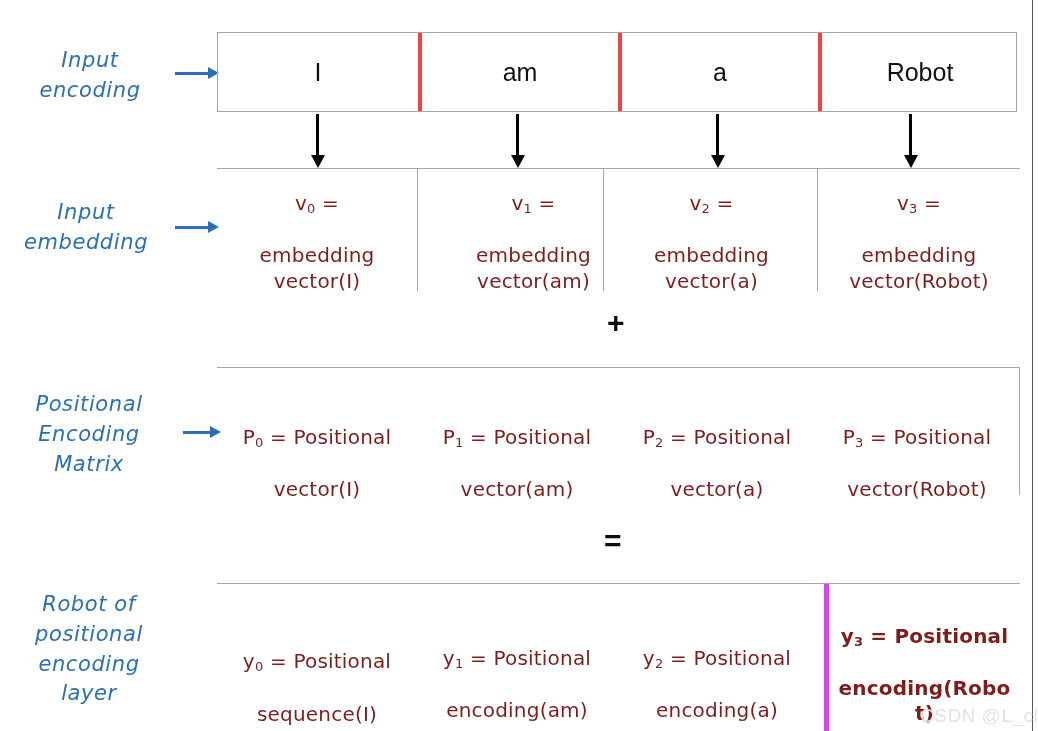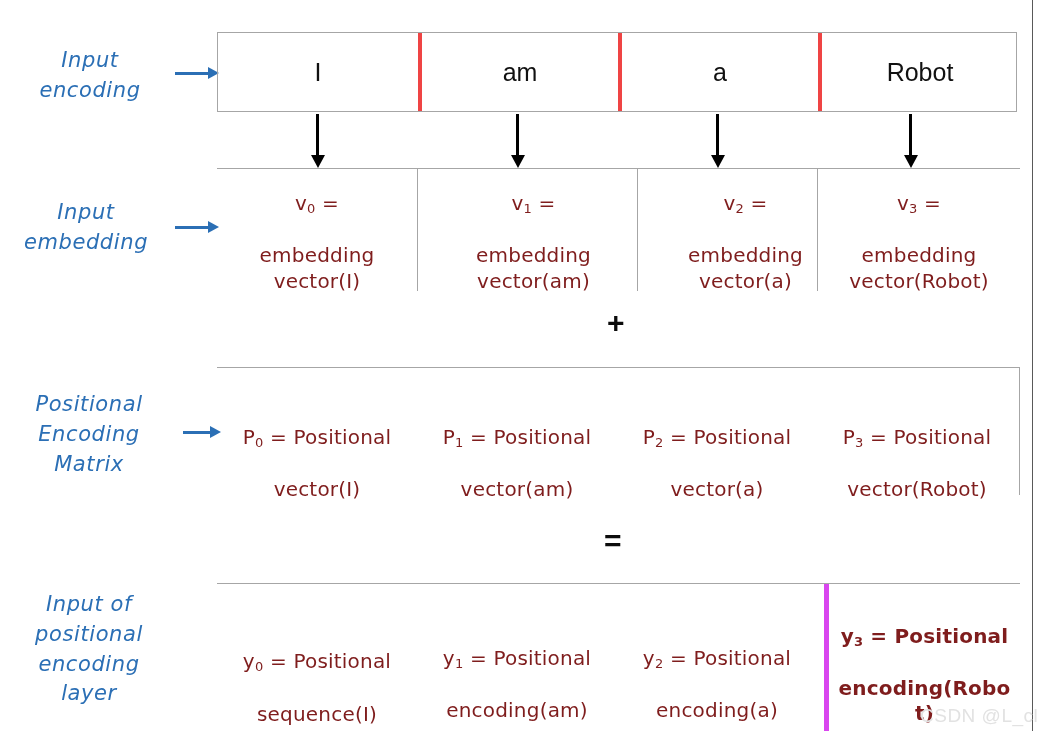--- a/index.html
+++ b/index.html
@@ -224,21 +224,21 @@
   </div>
 
   <div class="side-label" style="left:8px; top:390px; width:162px;">Positional
 Encoding
 Matrix</div>
   <div class="blue-arrow" style="left:183px; top:425px; width:38px;">
     <div class="shaft" style="width:28px;"></div>
     <div class="head" style="left:27px;"></div>
   </div>
 
-  <div class="side-label" style="left:8px; top:590px; width:162px;">Input of
+  <div class="side-label" style="left:8px; top:590px; width:162px;">Robot of
 positional
 encoding
 layer</div>
 
   <div class="row" id="row-input">
     <div class="cell first" style="left:0px; width:200px;">
       <span>I</span>
     </div>
     <div class="cell" style="left:200px; width:200px;">
       <span>am</span>
@@ -276,21 +276,21 @@
 vector(I)</span>
       </span>
     </div>
     <div class="cell" style="left:200px; width:200px;padding-left:32px;">
       <span class="hand stack">
         <span>v</span><span class="sub">1</span><span> = </span><br>
         <span>embedding
 vector(am)</span>
       </span>
     </div>
-    <div class="cell" style="left:420px; width:200px;padding-left:16px;">
+    <div class="cell" style="left:386px; width:200px;padding-left:16px;">
       <span class="hand stack">
         <span>v</span><span class="sub">2</span><span> = </span><br>
         <span>embedding
 vector(a)</span>
       </span>
     </div>
     <div class="cell" style="left:600px; width:203px;">
       <span class="hand stack">
         <span>v</span><span class="sub">3</span><span> = </span><br>
         <span>embedding

